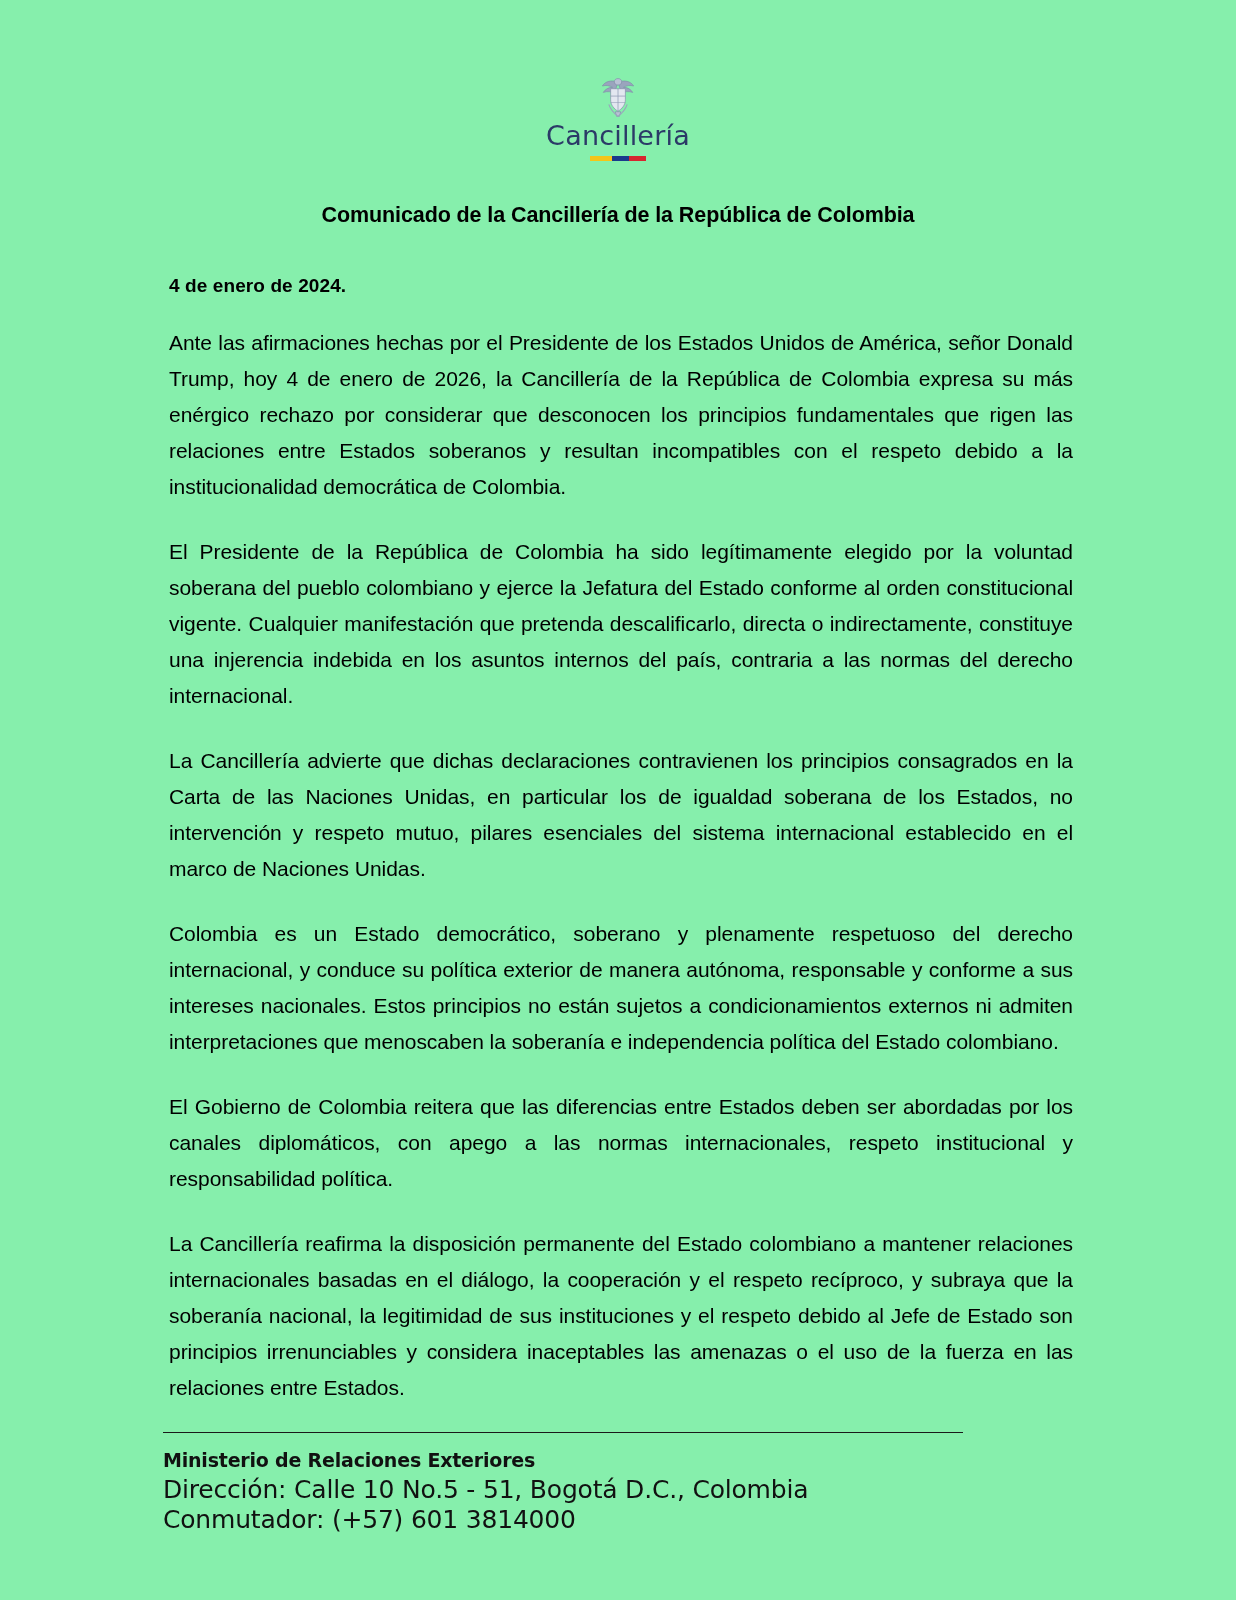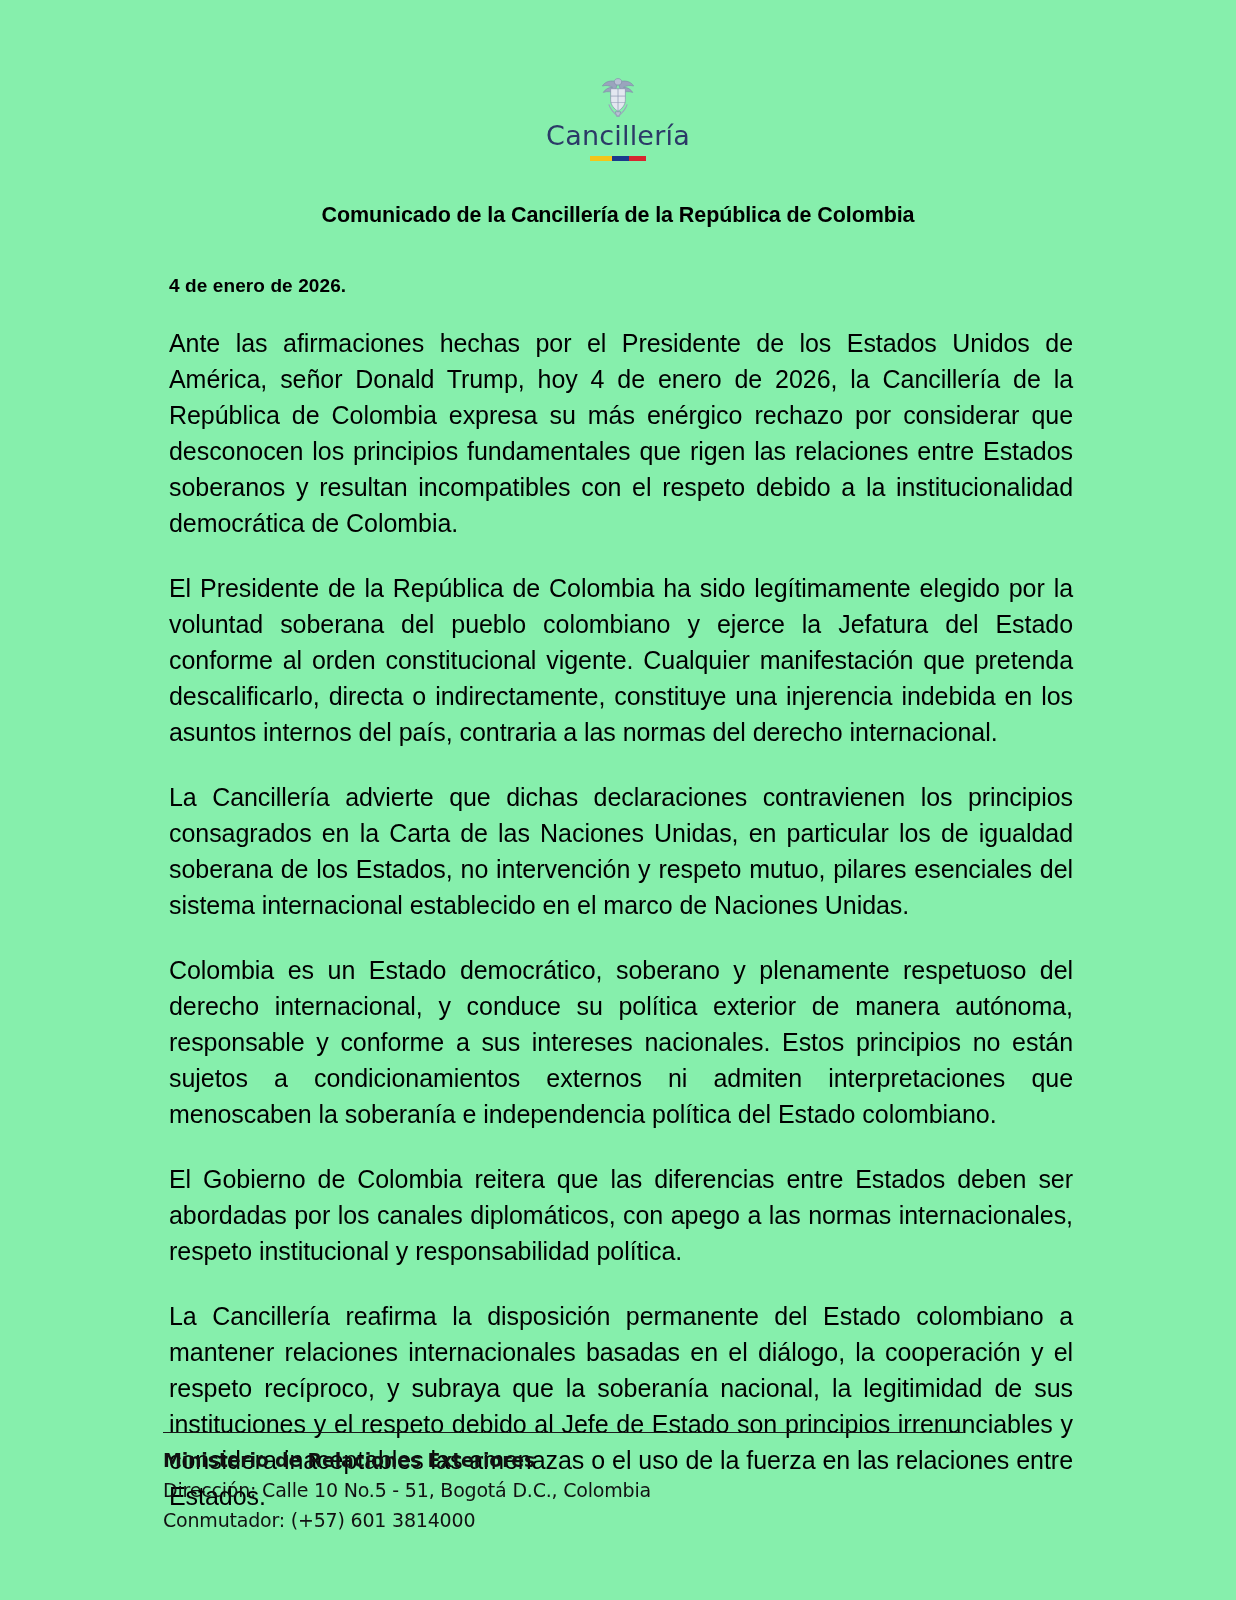--- a/index.html
+++ b/index.html
@@ -77,21 +77,21 @@
     font-weight: bold;
     letter-spacing: 0.1px;
   }
 
   .body-copy {
     margin-top: 28px;
   }
 
   .body-copy p {
     margin: 12px 0 29px 6px;
-    font-size: 25px;
+    font-size: 21px;
     line-height: 36px;
     text-align: justify;
     text-justify: inter-word;
     letter-spacing: -0.05px;
     hyphens: none;
   }
   .body-copy p:last-child { margin-bottom: 0; }
 
   
   .footer {
@@ -109,21 +109,21 @@
   .footer-org {
     font-family: "DejaVu Sans", sans-serif;
     font-size: 19px;
     font-weight: bold;
     line-height: 30px;
     color: #111;
     letter-spacing: -0.2px;
   }
   .footer-line {
     font-family: "DejaVu Sans", sans-serif;
-    font-size: 19px;
+    font-size: 25px;
     font-weight: 400;
     line-height: 30px;
     color: #111;
     letter-spacing: -0.2px;
   }
 </style>
 </head>
 <body>
 
 <div class="page">
@@ -153,21 +153,21 @@
     <div class="brand-wordmark" style="color: rgb(43, 58, 103);">Cancillería</div>
     <div class="flag-bar">
       <span class="flag-yellow" style="background: rgb(245, 197, 24);"></span>
       <span class="flag-blue" style="background: rgb(27, 58, 140);"></span>
       <span class="flag-red" style="background: rgb(215, 38, 47);"></span>
     </div>
   </div>
 
   <div class="doc">
     <h1 class="doc-title">Comunicado de la Cancillería de la República de Colombia</h1>
-    <div class="doc-date">4 de enero de 2026.</div>
+    <div class="doc-date">4 de enero de 2024.</div>
 
     <div class="body-copy">
       <p>Ante las afirmaciones hechas por el Presidente de los Estados Unidos de América, señor Donald Trump, hoy 4 de enero de 2026, la Cancillería de la República de Colombia expresa su más enérgico rechazo por considerar que desconocen los principios fundamentales que rigen las relaciones entre Estados soberanos y resultan incompatibles con el respeto debido a la institucionalidad democrática de Colombia.</p>
       <p>El Presidente de la República de Colombia ha sido legítimamente elegido por la voluntad soberana del pueblo colombiano y ejerce la Jefatura del Estado conforme al orden constitucional vigente. Cualquier manifestación que pretenda descalificarlo, directa o indirectamente, constituye una injerencia indebida en los asuntos internos del país, contraria a las normas del derecho internacional.</p>
       <p>La Cancillería advierte que dichas declaraciones contravienen los principios consagrados en la Carta de las Naciones Unidas, en particular los de igualdad soberana de los Estados, no intervención y respeto mutuo, pilares esenciales del sistema internacional establecido en el marco de Naciones Unidas.</p>
       <p>Colombia es un Estado democrático, soberano y plenamente respetuoso del derecho internacional, y conduce su política exterior de manera autónoma, responsable y conforme a sus intereses nacionales. Estos principios no están sujetos a condicionamientos externos ni admiten interpretaciones que menoscaben la soberanía e independencia política del Estado colombiano.</p>
       <p>El Gobierno de Colombia reitera que las diferencias entre Estados deben ser abordadas por los canales diplomáticos, con apego a las normas internacionales, respeto institucional y responsabilidad política.</p>
       <p>La Cancillería reafirma la disposición permanente del Estado colombiano a mantener relaciones internacionales basadas en el diálogo, la cooperación y el respeto recíproco, y subraya que la soberanía nacional, la legitimidad de sus instituciones y el respeto debido al Jefe de Estado son principios irrenunciables y considera inaceptables las amenazas o el uso de la fuerza en las relaciones entre Estados.</p>
     </div>
   </div>

